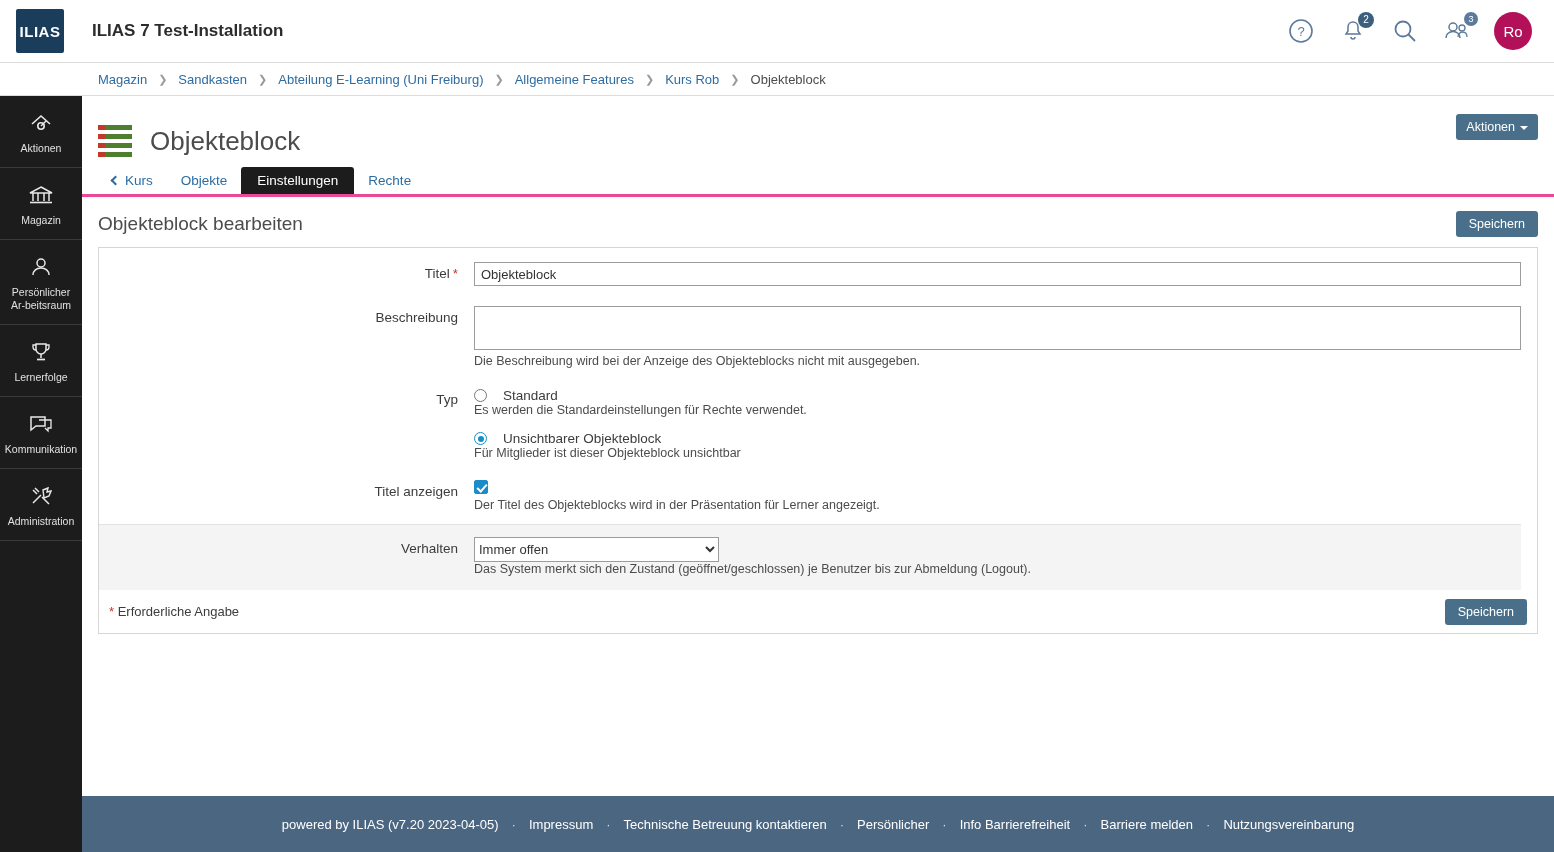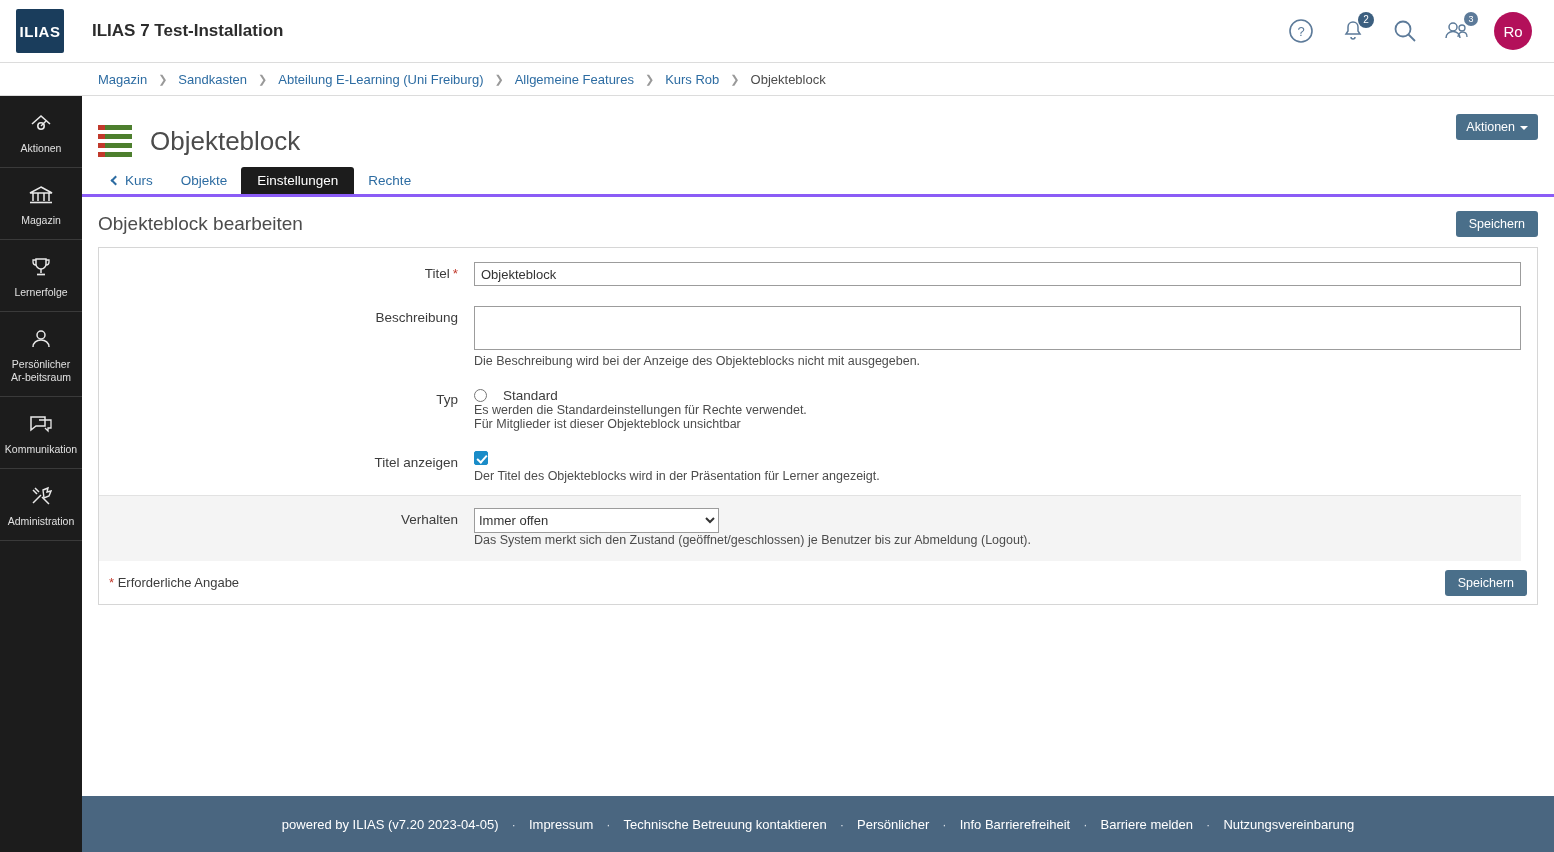--- a/index.html
+++ b/index.html
@@ -162,21 +162,21 @@
     border-radius: 3px;
     padding: 6px 10px;
     cursor: pointer;
   }
   .caret { display: inline-block; margin-left: 5px; border-left: 4px solid transparent; border-right: 4px solid transparent; border-top: 4px solid #fff; vertical-align: middle; }
 
   .tabs {
     display: flex;
     align-items: flex-end;
     padding-left: 16px;
-    border-bottom: 3px solid #8b5cf6;
+    border-bottom: 3px solid #ec4899;
     height: 29px;
   }
   .tab {
     font-size: 13.5px;
     color: #2d6ca2;
     padding: 6px 14px;
     cursor: pointer;
   }
   .tab.back { color: #2d6ca2; display: flex; align-items: center; gap: 6px; }
   .tab.active {
@@ -431,37 +431,37 @@
             <line x1="16" y1="9" x2="16" y2="17" stroke="#e8e8e8" stroke-width="1.5"></line>
             <line x1="21" y1="9" x2="21" y2="17" stroke="#e8e8e8" stroke-width="1.5"></line>
             <line x1="2" y1="18.5" x2="24" y2="18.5" stroke="#e8e8e8" stroke-width="1.6"></line>
           </svg>
       </div>
       <div class="si-label">Magazin</div>
     </div>
     <div class="side-item">
       <div class="si-icon">
         <svg width="22" height="22" viewBox="0 0 22 22">
+            <circle cx="11" cy="7" r="4" fill="none" stroke="#e8e8e8" stroke-width="1.5"></circle>
+            <path d="M3 19c0-4.4 3.6-7 8-7s8 2.6 8 7" fill="none" stroke="#e8e8e8" stroke-width="1.5"></path>
+          </svg>
+      </div>
+      <div class="si-label">Persönlicher Ar-beitsraum</div>
+    </div>
+    <div class="side-item">
+      <div class="si-icon">
+        <svg width="22" height="22" viewBox="0 0 22 22">
             <path d="M6 3h10v5a5 5 0 0 1-10 0z" fill="none" stroke="#e8e8e8" stroke-width="1.5"></path>
             <path d="M6 4H3v2c0 2 1.5 3 3 3" fill="none" stroke="#e8e8e8" stroke-width="1.3"></path>
             <path d="M16 4h3v2c0 2-1.5 3-3 3" fill="none" stroke="#e8e8e8" stroke-width="1.3"></path>
             <line x1="11" y1="13" x2="11" y2="17" stroke="#e8e8e8" stroke-width="1.5"></line>
             <line x1="7" y1="18.5" x2="15" y2="18.5" stroke="#e8e8e8" stroke-width="1.7"></line>
           </svg>
       </div>
       <div class="si-label">Lernerfolge</div>
-    </div>
-    <div class="side-item">
-      <div class="si-icon">
-        <svg width="22" height="22" viewBox="0 0 22 22">
-            <circle cx="11" cy="7" r="4" fill="none" stroke="#e8e8e8" stroke-width="1.5"></circle>
-            <path d="M3 19c0-4.4 3.6-7 8-7s8 2.6 8 7" fill="none" stroke="#e8e8e8" stroke-width="1.5"></path>
-          </svg>
-      </div>
-      <div class="si-label">Persönlicher Ar-beitsraum</div>
     </div>
     <div class="side-item">
       <div class="si-icon">
         <svg width="24" height="22" viewBox="0 0 24 22">
             <path d="M2 4h14v9H7l-5 4z" fill="none" stroke="#e8e8e8" stroke-width="1.5"></path>
             <path d="M10 7h12v8h-3v3l-3-3" fill="none" stroke="#e8e8e8" stroke-width="1.3"></path>
           </svg>
       </div>
       <div class="si-label">Kommunikation</div>
     </div>
@@ -531,20 +531,24 @@
       </div>
 
       <div class="form-row">
         <div class="lbl">Typ</div>
         <div class="field">
           <div class="radio-line">
             <span class="radio"></span>
             <span class="radio-label">Standard</span>
           </div>
           <div class="hint">Es werden die Standardeinstellungen für Rechte verwendet.</div>
+          <div class="radio-line" style="margin-top:14px;">
+            <span class="radio checked"></span>
+            <span class="radio-label">Unsichtbarer Objekteblock</span>
+          </div>
           <div class="hint">Für Mitglieder ist dieser Objekteblock unsichtbar</div>
         </div>
       </div>
 
       <div class="form-row" style="padding-bottom:0;">
         <div class="lbl">Titel anzeigen</div>
         <div class="field">
           <span class="chk"></span>
           <div class="hint">Der Titel des Objekteblocks wird in der Präsentation für Lerner angezeigt.</div>
           <div class="sub-panel" style="margin-left:-375px;">

